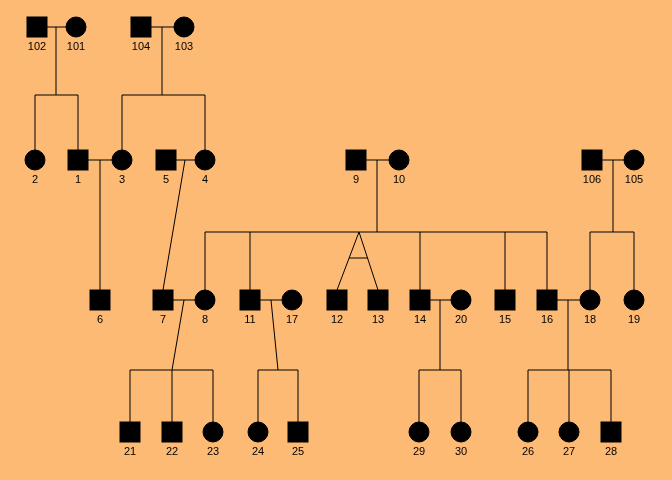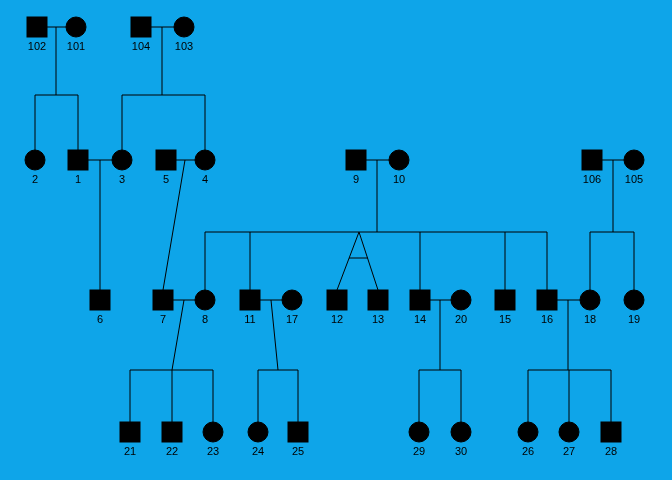--- a/index.html
+++ b/index.html
@@ -4,21 +4,21 @@
 <style>
   html, body {
     margin: 0;
     padding: 0;
     background: #ffffff;
   }
   .stage {
     position: relative;
     width: 672px;
     height: 480px;
-    background: #0ea5e9;
+    background: #fdba74;
     overflow: hidden;
     font-family: "Liberation Sans", "DejaVu Sans", sans-serif;
   }
   svg {
     display: block;
   }
   svg text {
     font-family: "Liberation Sans", "DejaVu Sans", sans-serif;
   }
 </style>

